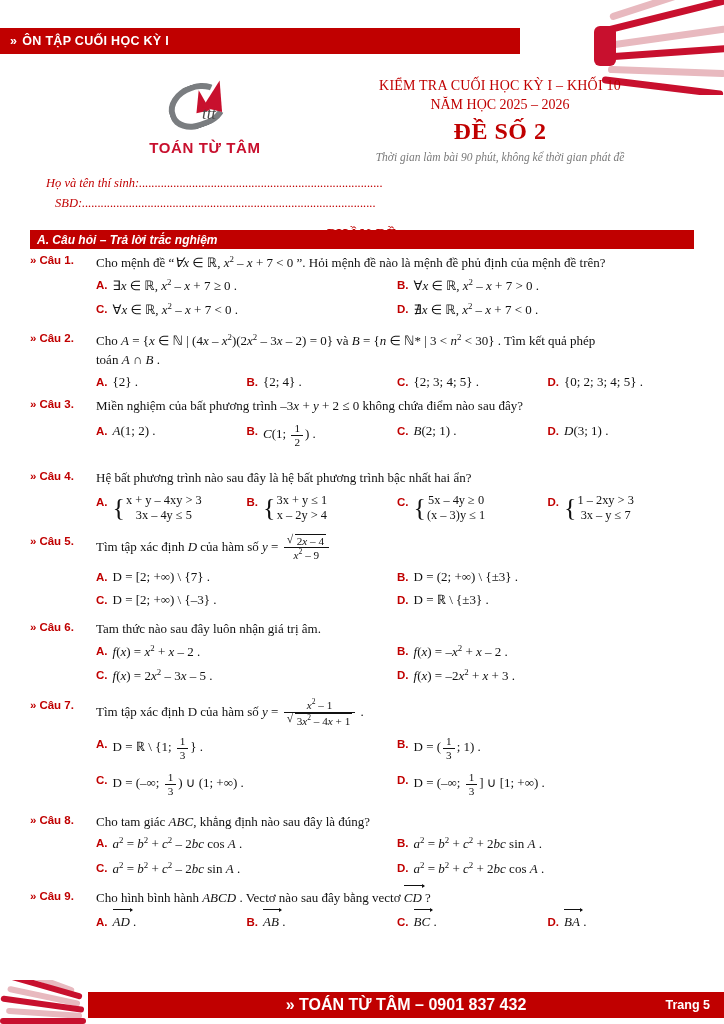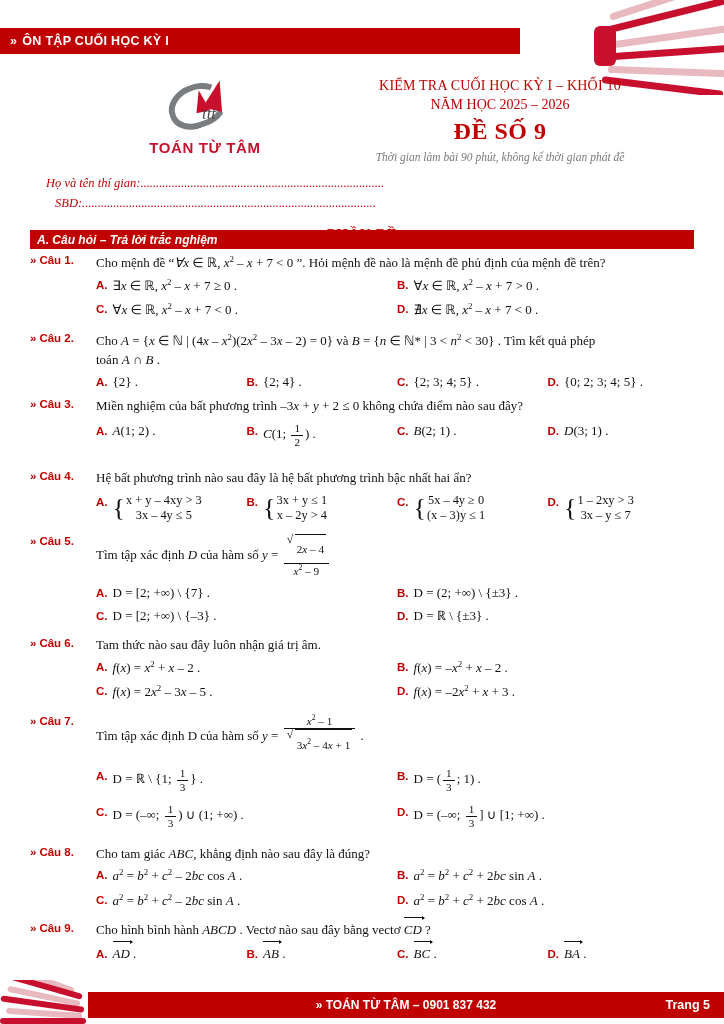--- a/index.html
+++ b/index.html
@@ -108,21 +108,21 @@
   .opts.c2b .opt { width:50%; margin-bottom:9px; }
   .opts.c4tall .opt { width:25%; }
 
   
   .mi { font-style:italic; }
   .frac { display:inline-block; vertical-align:middle; text-align:center; font-size:.86em; line-height:1.15; margin:0 2px;}
   .frac .num { display:block; border-bottom:1px solid #111; padding:0 3px; }
   .frac .den { display:block; padding:0 3px; }
   .sqrt { display:inline-block; position:relative; padding-left:8px; }
   .sqrt:before { content:"\221A"; position:absolute; left:0; top:-1px; font-size:1.05em; }
-  .sqrt > span { border-top:1px solid #111; padding:8px 2px; display:inline-block; }
+  .sqrt > span { border-top:1px solid #111; padding:0 2px; display:inline-block; }
   sup { font-size:.68em; vertical-align:super; }
   .brace { display:inline-flex; align-items:center; }
   .brace .bch { font-size:2.0em; line-height:.75; font-weight:300; margin-right:1px;}
   .brace .bln { display:inline-block; font-size:.95em; line-height:1.25;text-align:center; }
   .vec { position:relative; display:inline-block; font-style:italic; }
   .vec:after {
     content:""; position:absolute; left:0; right:-2px; top:-4px; height:5px;
     border-top:1px solid #111;
   }
   .vec:before {
@@ -132,21 +132,21 @@
   .bb { font-family:"Liberation Serif", serif; }
 
   
   .footer { position:absolute; left:0; bottom:0; width:724px; height:44px; }
   .footer .bar {
     position:absolute; left:88px; bottom:6px; width:636px; height:26px;
     background:#c00000; color:#fff;
     font-family:"Liberation Sans", sans-serif; font-weight:bold; font-size:12.5px;
     display:flex; align-items:center; justify-content:space-between; padding:0 14px;
   }
-  .footer .center { position:absolute; left:0; right:0; text-align:center; font-size:12px; }
+  .footer .center { position:absolute; left:0; right:0; text-align:center; font-size:16px; }
   .footer .page-no { margin-left:auto; position:relative; z-index:2; }
   .bl-deco { position:absolute; left:0; bottom:0; width:120px; height:44px; overflow:hidden; }
   .bl-deco i { position:absolute; display:block; height:6px; background:#c8102e; border-radius:3px; transform-origin:right center;}
   .bl-deco .s1 { width:70px; left:4px; bottom:30px; transform:rotate(20deg); background:#e8b9bf;}
   .bl-deco .s2 { width:82px; left:0px; bottom:24px; transform:rotate(16deg); background:#c8102e;}
   .bl-deco .s3 { width:74px; left:6px; bottom:17px; transform:rotate(12deg); background:#e8b9bf;}
   .bl-deco .s4 { width:84px; left:0px; bottom:11px; transform:rotate(8deg); background:#c8102e;}
   .bl-deco .s5 { width:76px; left:6px; bottom:5px; transform:rotate(4deg); background:#e8b9bf;}
   .bl-deco .s6 { width:86px; left:0px; bottom:0px; transform:rotate(0deg); background:#c8102e;}
 </style>
@@ -176,25 +176,25 @@
       <span class="flame2"></span>
       <span class="flame"></span>
       <span class="ttt">ttt</span>
     </div>
     <div class="brand">TOÁN TỪ TÂM</div>
   </div>
 
   <div class="hdr">
     <div class="l1">KIỂM TRA CUỐI HỌC KỲ I – KHỐI 10</div>
     <div class="l2">NĂM HỌC 2025 – 2026</div>
-    <div class="l3">ĐỀ SỐ 9</div>
+    <div class="l3">ĐỀ SỐ 2</div>
     <div class="l4">Thời gian làm bài 90 phút, không kể thời gian phát đề</div>
   </div>
 
-  <div class="idline" id="id1">Họ và tên thí gian:..............................................................................</div>
+  <div class="idline" id="id1">Họ và tên thí sinh:..............................................................................</div>
   <div class="idline" id="id2">SBD:..............................................................................................</div>
 
   <div class="phande">PHẦN ĐỀ</div>
 
   <div class="sectionbar">A. Câu hỏi – Trả lời trắc nghiệm</div>
 
   <div class="qwrap">
 
     <div class="q">
       <div class="qlabel"><span class="chev">»</span><span>Câu 1.</span></div>

